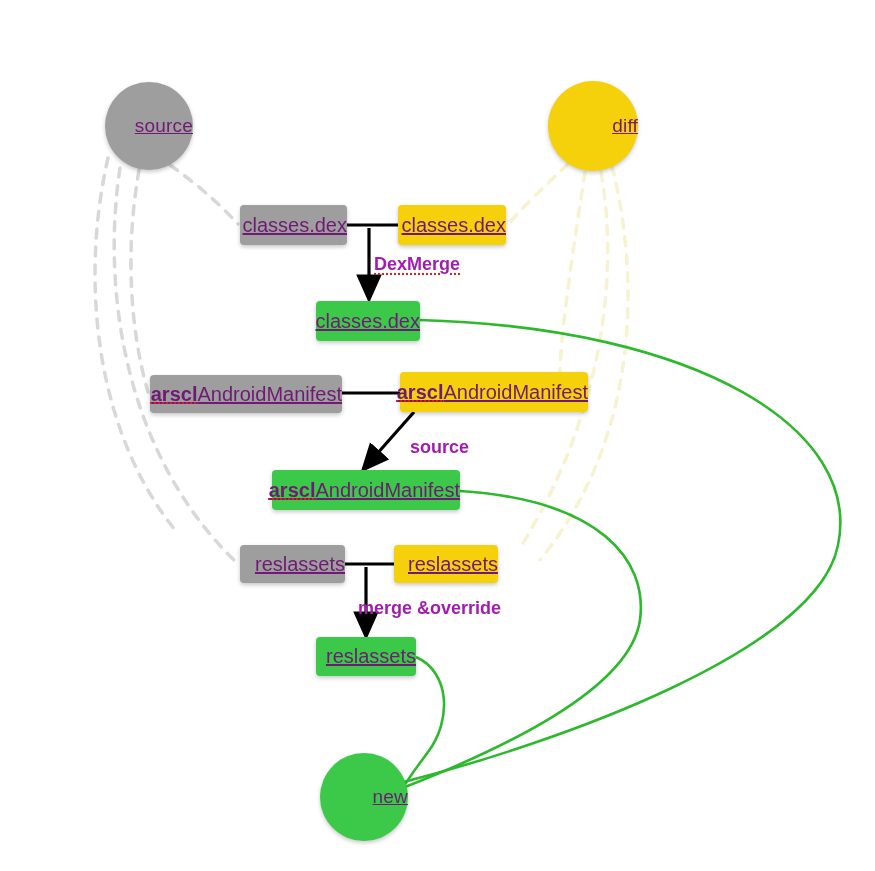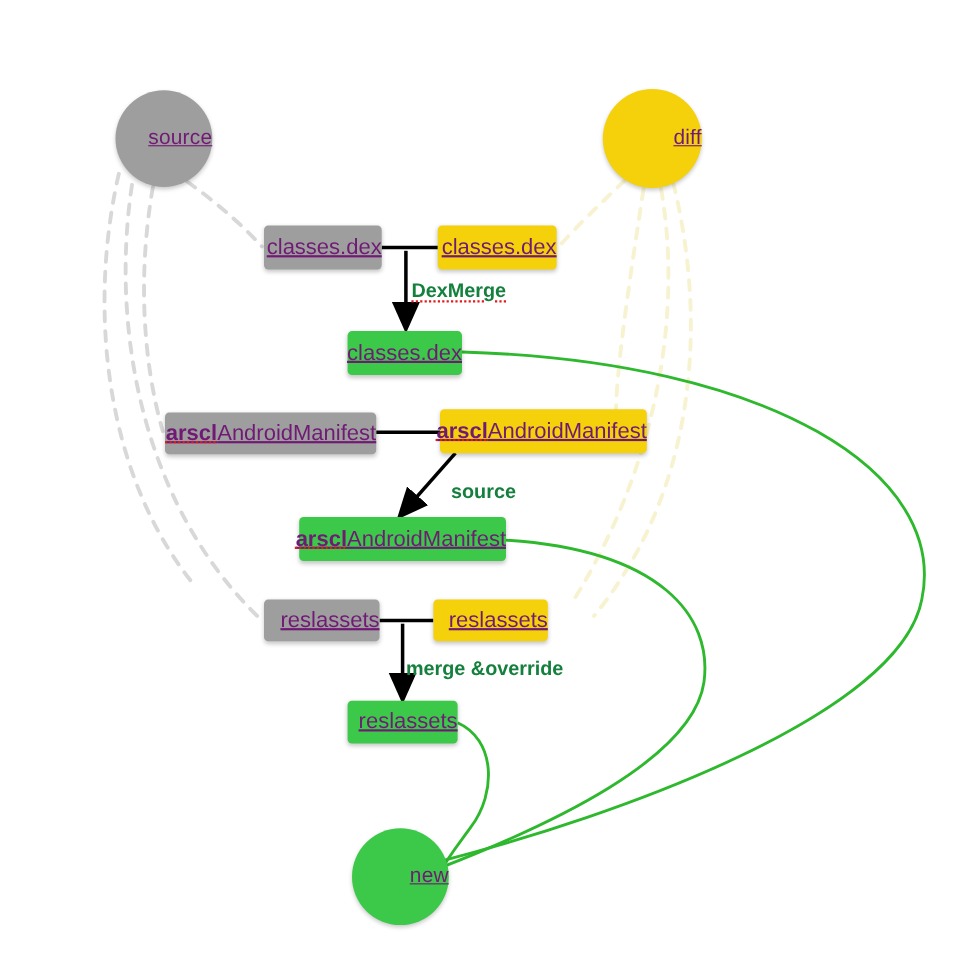--- a/index.html
+++ b/index.html
@@ -64,21 +64,21 @@
     text-decoration-thickness: 2px;
     text-underline-offset: 2px;
   }
   .tok-rest { font-weight: normal; }
 
   
   .oplabel {
     position: absolute;
     font-size: 18px;
     font-weight: bold;
-    color: #15803d;
+    color: #a21caf;
     white-space: nowrap;
   }
   .oplabel.spell {
     text-decoration: underline;
     text-decoration-style: dotted;
     text-decoration-color: #e21b1b;
     text-decoration-thickness: 2px;
     text-underline-offset: 3px;
   }
 </style>
@@ -181,15 +181,15 @@
 
   <div class="node box n-green" style="left:316px; top:637px; width:100px; height:39px;">
     <span class="tok-bad"></span>
       <span class="tok-rest">reslassets</span>
   </div>
 
   <div class="oplabel spell" style="left:374px; top:254px;">DexMerge</div>
 
   <div class="oplabel" style="left:410px; top:437px;">source</div>
 
-  <div class="oplabel" style="left:369px; top:598px;">merge &amp;override</div>
+  <div class="oplabel" style="left:358px; top:598px;">merge &amp;override</div>
 
 </div>
 
 </body></html>

